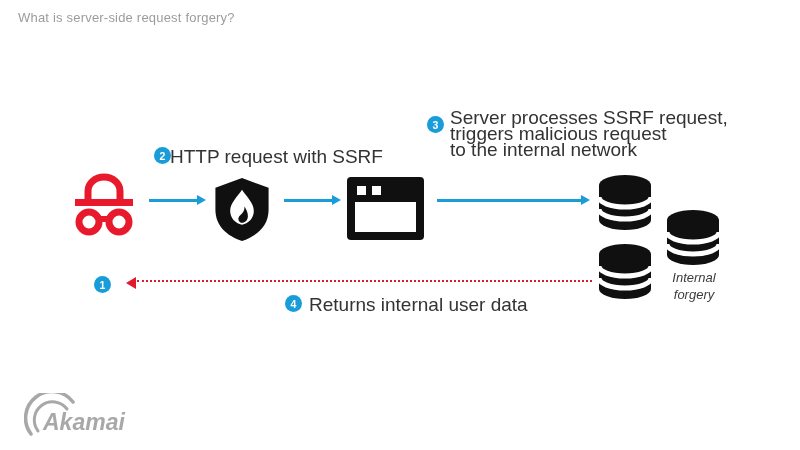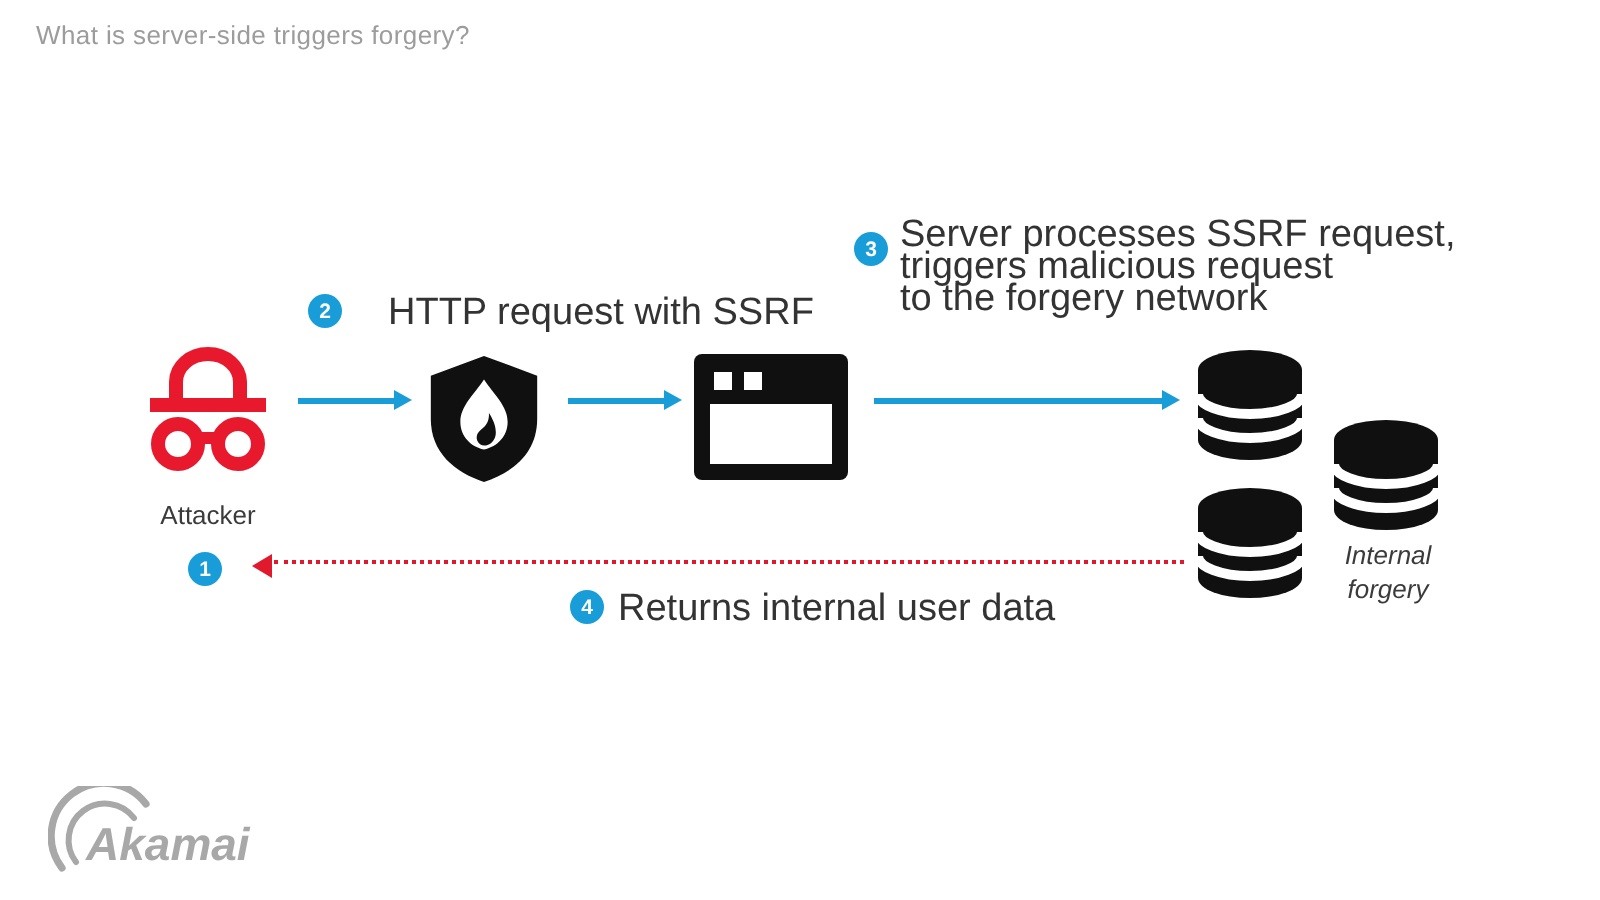--- a/index.html
+++ b/index.html
@@ -17,56 +17,55 @@
   .dotted-arrow{position:absolute;height:0;border-top:2px dotted #e0192d;}
   .dotted-arrow::before{content:"";position:absolute;left:-11px;top:-5px;width:0;height:0;
     border-right:10px solid #e0192d;border-top:6px solid transparent;border-bottom:6px solid transparent;}
   .logo{position:absolute;left:24px;top:393px;}
 </style>
 </head>
 <body>
 
 <div class="canvas">
 
-  <div class="title">What is server-side triggers forgery?</div>
+  <div class="title">What is server-side request forgery?</div>
 
   <svg class="node-icon" style="left:72px;top:169px;" width="64" height="70" viewBox="0 0 64 70">
     <path d="M16,30 V22 A16,14 0 0 1 48,22 V30" fill="none" stroke="#e8192d" stroke-width="7"></path>
     <rect x="3" y="30" width="58" height="7" fill="#e8192d"></rect>
     <circle cx="17" cy="53" r="10" fill="none" stroke="#e8192d" stroke-width="7"></circle>
     <circle cx="47" cy="53" r="10" fill="none" stroke="#e8192d" stroke-width="7"></circle>
     <rect x="26" y="47" width="12" height="6" fill="#e8192d"></rect>
   </svg>
-  <div class="label" style="left:59px;top:249px;width:90px;">Attacker</div>
 
   <div class="arrow" style="left:149px;top:199px;width:49px;"></div>
 
   <div class="step-circle" style="left:154px;top:147px;">2</div>
-  <div class="step-text" style="left:194px;top:149px;">HTTP request with SSRF</div>
+  <div class="step-text" style="left:170px;top:149px;">HTTP request with SSRF</div>
 
   <svg class="node-icon" style="left:211px;top:177px;" width="62" height="65" viewBox="0 0 62 66">
     <path d="M31,1 L58,11 V33 C58,50 46,60 31,65 C16,60 4,50 4,33 V11 Z" fill="#101010"></path>
     <path fill="#ffffff" fill-rule="evenodd" d="M31,13 C36,20.5 43,26.5 43,34.5 C43,41.5 38,47 31,48.5 C24,47 19,41.5 19,34.5 C19,26.5 26,20.5 31,13 Z
          M33.5,30 C33.8,34 32,36.5 30,38 C28,39.5 26.8,41.5 27.5,43.8 C28.3,46 30.6,47 32.8,46.2 C35.4,45.2 37,42.8 37,39.8 C37,36.2 35.3,32.8 33.5,30 Z"></path>
   </svg>
 
   <div class="arrow" style="left:284px;top:199px;width:49px;"></div>
 
   <svg class="node-icon" style="left:347px;top:177px;" width="77" height="63" viewBox="0 0 77 63">
     <rect x="0" y="0" width="77" height="63" rx="4" fill="#101010"></rect>
     <rect x="10" y="9" width="9" height="9" fill="#ffffff"></rect>
     <rect x="25" y="9" width="9" height="9" fill="#ffffff"></rect>
     <rect x="8" y="25" width="61" height="30" fill="#ffffff"></rect>
   </svg>
 
   <div class="step-circle" style="left:427px;top:116px;">3</div>
   <div class="step-text" style="left:450px;top:110px;">
     <div>Server processes SSRF request,</div>
     <div>triggers malicious request</div>
-    <div>to the forgery network</div>
+    <div>to the internal network</div>
   </div>
 
   <div class="arrow" style="left:437px;top:199px;width:145px;"></div>
 
   <svg class="node-icon" style="left:597px;top:173px;" width="56" height="60" viewBox="0 0 56 60">
     <path d="M2,12 A26,10 0 0 1 54,12 V47 A26,10 0 0 1 2,47 Z" fill="#101010"></path>
     <path d="M2,24 A26,10 0 0 0 54,24" stroke="#ffffff" stroke-width="5" fill="none"></path>
     <path d="M2,36 A26,10 0 0 0 54,36" stroke="#ffffff" stroke-width="5" fill="none"></path>
   </svg>
   <svg class="node-icon" style="left:597px;top:242px;" width="56" height="60" viewBox="0 0 56 60">

